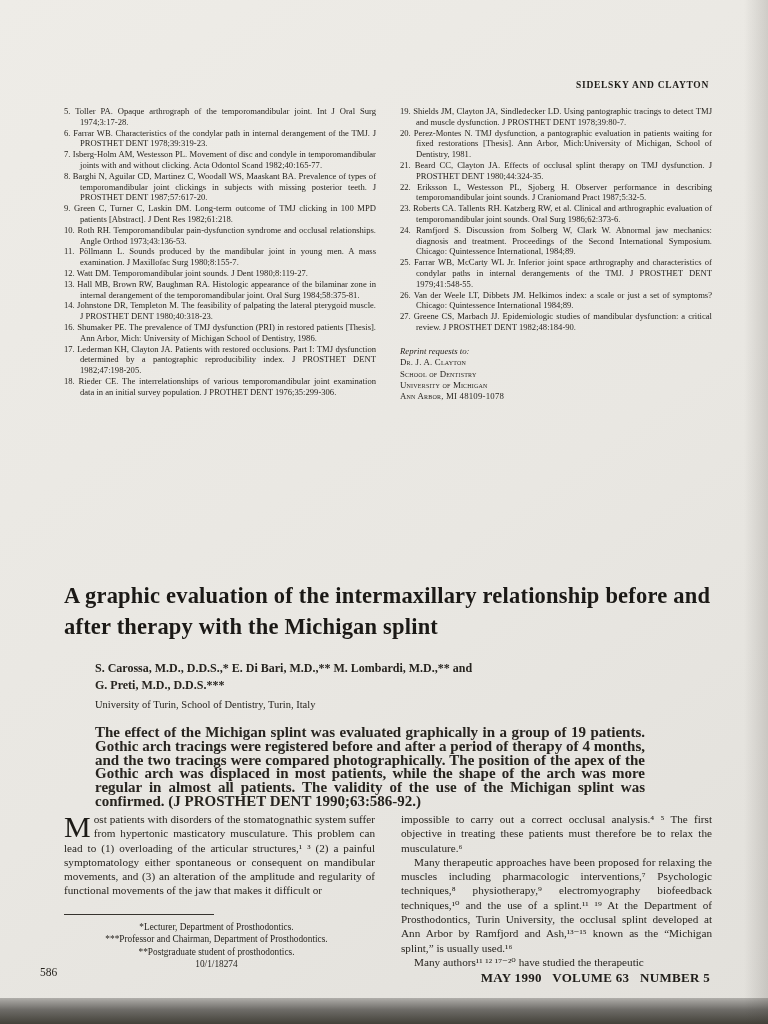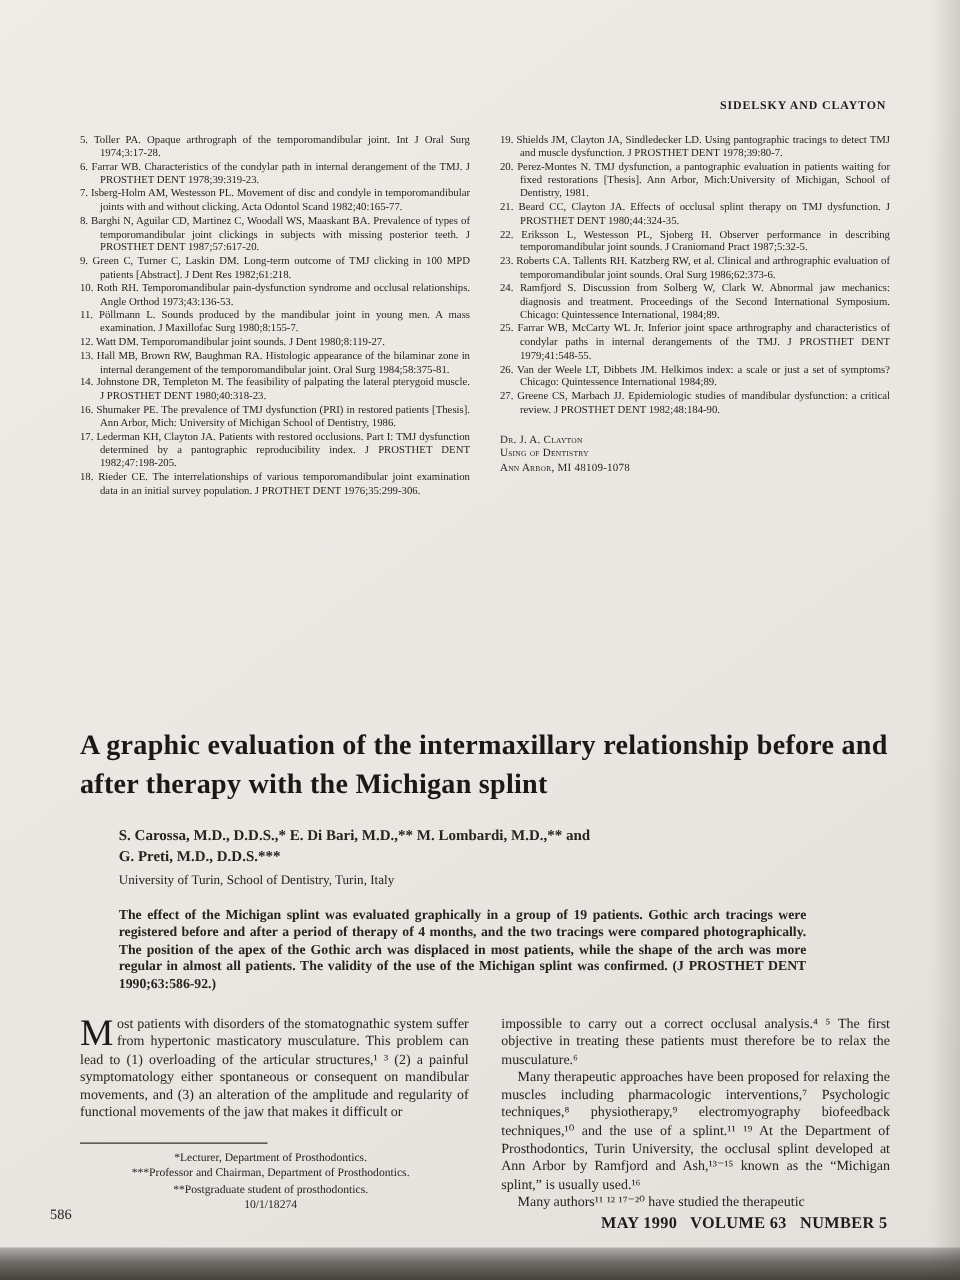--- a/index.html
+++ b/index.html
@@ -33,21 +33,21 @@
   .reprint { margin-top:13px; font-size:8.8px; line-height:11.4px; }
   .reprint-label { font-style:italic; }
   .reprint-line { font-variant:small-caps; letter-spacing:0.2px; }
 
   .article-head { position:absolute; top:580px; left:64px; width:662px; }
   .title { font-size:22.5px; line-height:31px; font-weight:bold; color:#1b1916; letter-spacing:0.2px; }
   .authors { margin:18px 0 0 31px; font-size:12px; font-weight:bold; line-height:16.5px; }
   .affiliation { margin:6px 0 0 31px; font-size:10.5px; }
   .abstract {
     margin:16px 0 0 31px; width:550px;
-    font-size:11px; font-weight:bold; line-height:13.8px; text-align:justify;
+    font-size:15px; font-weight:bold; line-height:13.8px; text-align:justify;
   }
 
   .columns { position:absolute; top:812px; left:64px; width:648px; display:flex; gap:26px; }
   .col { width:311px; font-size:11.2px; line-height:14.3px; text-align:justify; }
   .col p + p { text-indent:13px; margin-top:0; }
   .dropcap { float:left; font-size:30px; line-height:25px; padding:2px 3px 0 0; color:#1d1b17; }
 
   .footnotes { position:absolute; top:914px; left:64px; width:305px; font-size:9.3px; line-height:12.4px;text-align:center; }
   .fn-rule { width:150px; border-top:1px solid #36332e; margin-bottom:6px; }
 
@@ -90,22 +90,24 @@
       <p class="ref">20. Perez-Montes N. TMJ dysfunction, a pantographic evaluation in patients waiting for fixed restorations [Thesis]. Ann Arbor, Mich:University of Michigan, School of Dentistry, 1981.</p>
       <p class="ref">21. Beard CC, Clayton JA. Effects of occlusal splint therapy on TMJ dysfunction. J PROSTHET DENT 1980;44:324-35.</p>
       <p class="ref">22. Eriksson L, Westesson PL, Sjoberg H. Observer performance in describing temporomandibular joint sounds. J Craniomand Pract 1987;5:32-5.</p>
       <p class="ref">23. Roberts CA. Tallents RH. Katzberg RW, et al. Clinical and arthrographic evaluation of temporomandibular joint sounds. Oral Surg 1986;62:373-6.</p>
       <p class="ref">24. Ramfjord S. Discussion from Solberg W, Clark W. Abnormal jaw mechanics: diagnosis and treatment. Proceedings of the Second International Symposium. Chicago: Quintessence International, 1984;89.</p>
       <p class="ref">25. Farrar WB, McCarty WL Jr. Inferior joint space arthrography and characteristics of condylar paths in internal derangements of the TMJ. J PROSTHET DENT 1979;41:548-55.</p>
       <p class="ref">26. Van der Weele LT, Dibbets JM. Helkimos index: a scale or just a set of symptoms? Chicago: Quintessence International 1984;89.</p>
       <p class="ref">27. Greene CS, Marbach JJ. Epidemiologic studies of mandibular dysfunction: a critical review. J PROSTHET DENT 1982;48:184-90.</p>
 
       <div class="reprint">
+        <div class="reprint-label">Reprint requests to:</div>
         <div class="reprint-line">Dr. J. A. Clayton</div>
-        <div class="reprint-line">Using of Dentistry</div>
+        <div class="reprint-line">School of Dentistry</div>
+        <div class="reprint-line">University of Michigan</div>
         <div class="reprint-line">Ann Arbor, MI 48109-1078</div>
       </div>
     </div>
   </section>
 
   <header class="article-head">
     <h1 class="title">A graphic evaluation of the intermaxillary relationship before and after therapy with the Michigan splint</h1>
     <div class="authors">
       <div>S. Carossa, M.D., D.D.S.,* E. Di Bari, M.D.,** M. Lombardi, M.D.,** and</div>
       <div>G. Preti, M.D., D.D.S.***</div>

